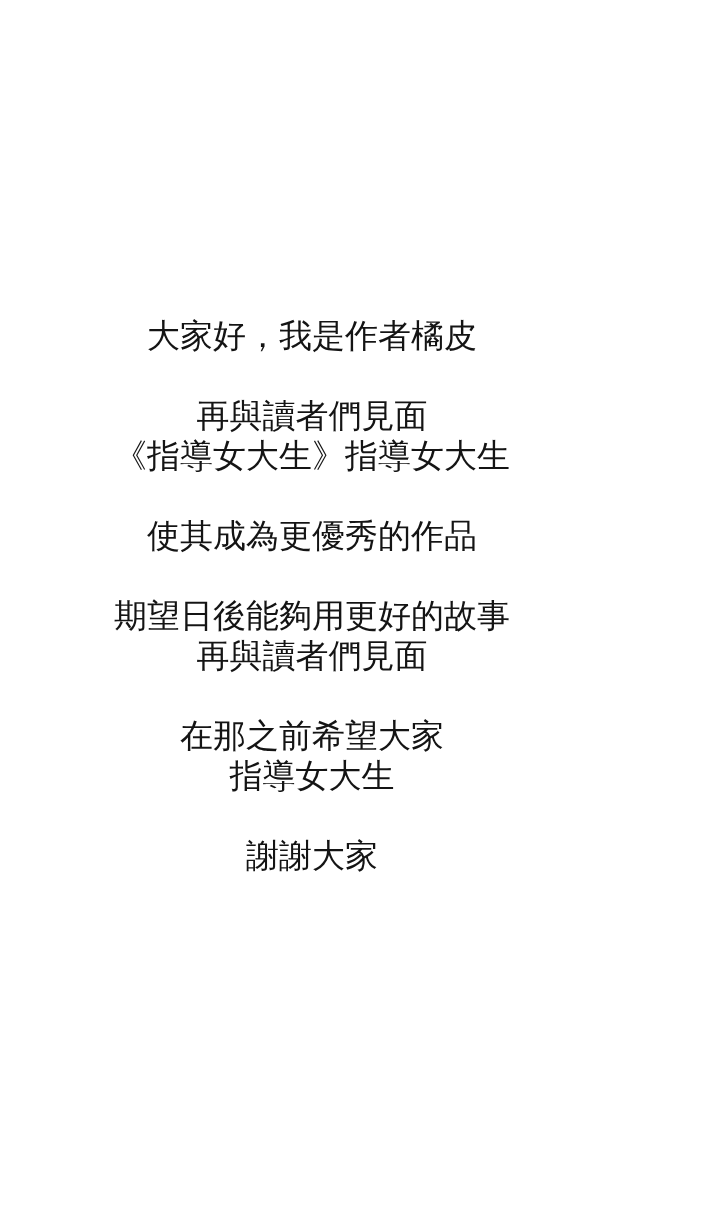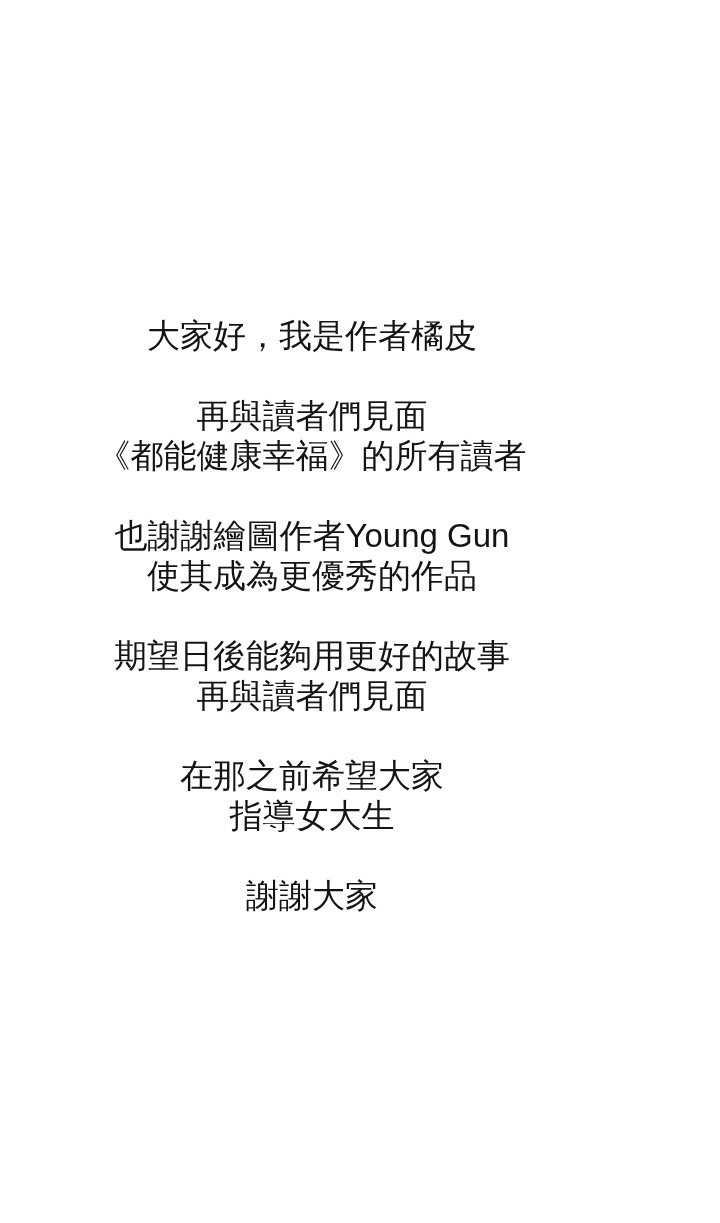--- a/index.html
+++ b/index.html
@@ -52,25 +52,24 @@
 
 <div class="page">
   <div class="message">
 
     <p>
       <span class="line">大家好，我是作者橘皮</span>
     </p>
 
     <p>
       <span class="line">再與讀者們見面</span>
-      <span class="line">《都能健康幸福》的所有讀者</span>
+      <span class="line">《指導女大生》指導女大生</span>
     </p>
 
     <p>
-      <span class="line">也謝謝繪圖作者Young Gun</span>
       <span class="line">使其成為更優秀的作品</span>
     </p>
 
     <p>
       <span class="line">期望日後能夠用更好的故事</span>
       <span class="line">再與讀者們見面</span>
     </p>
 
     <p>
       <span class="line">在那之前希望大家</span>

